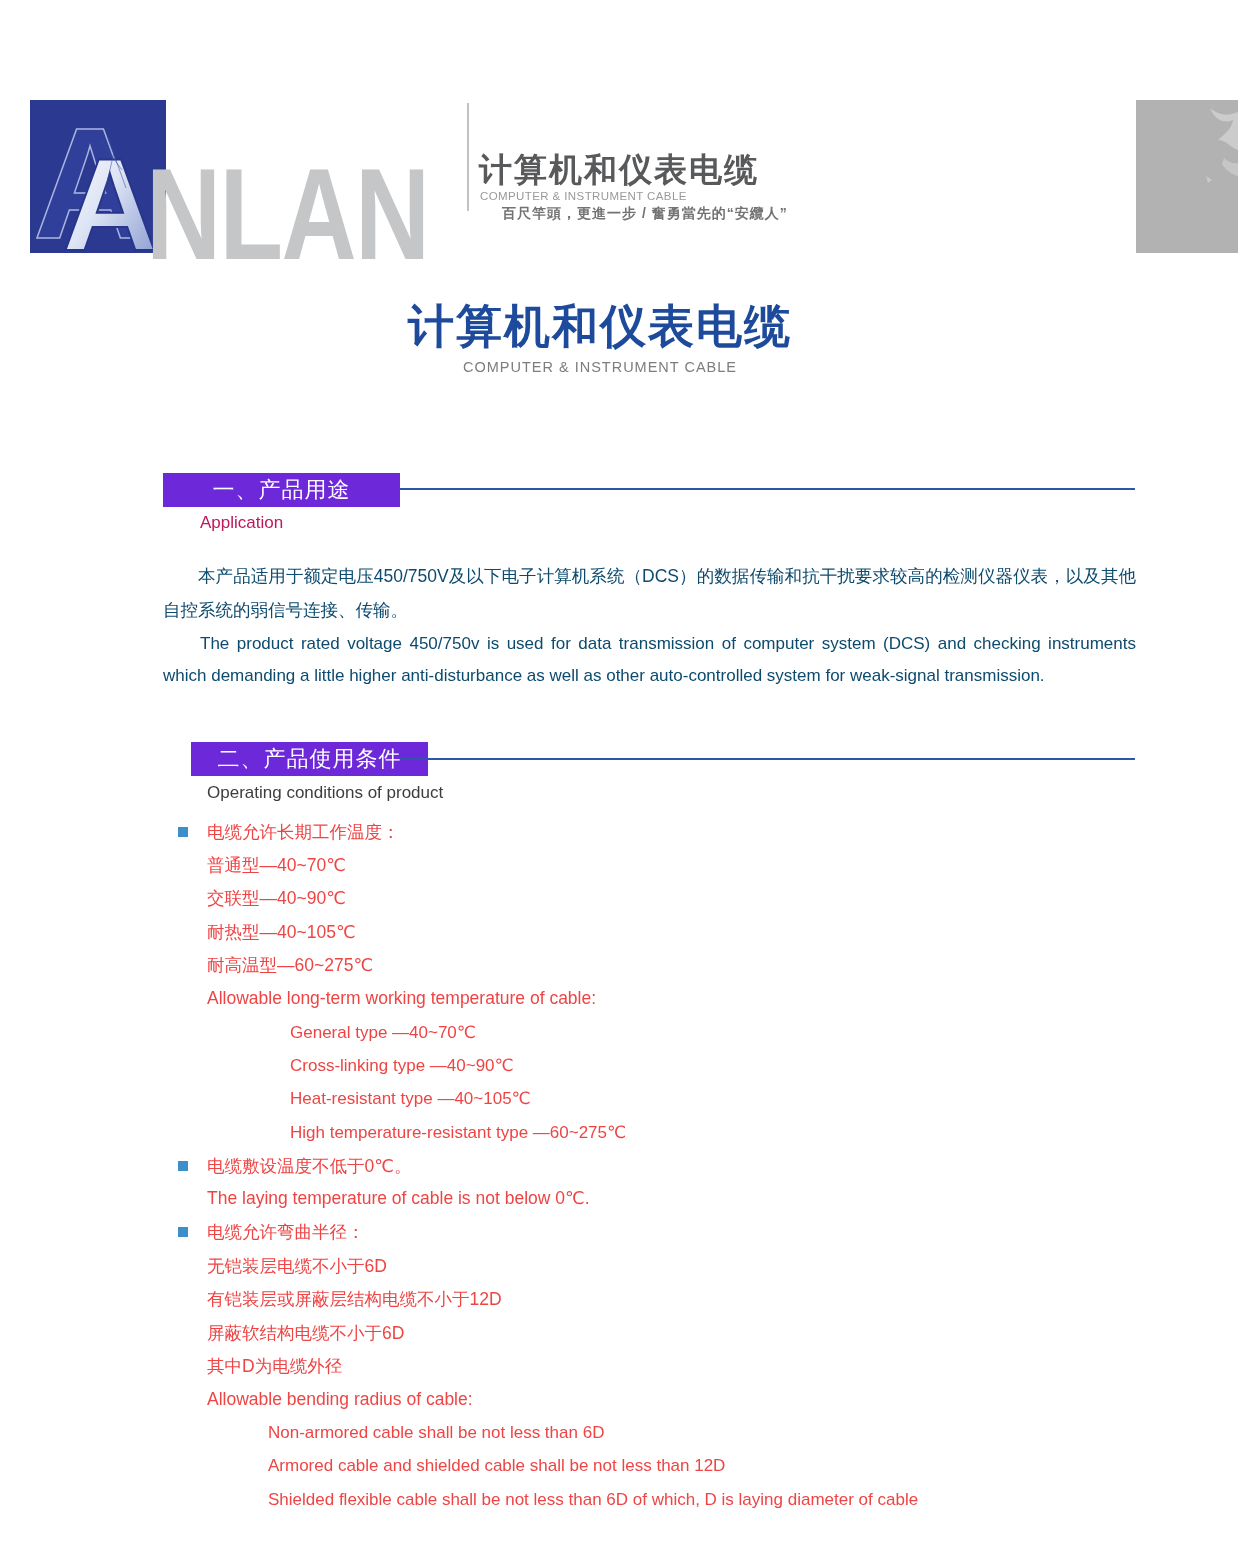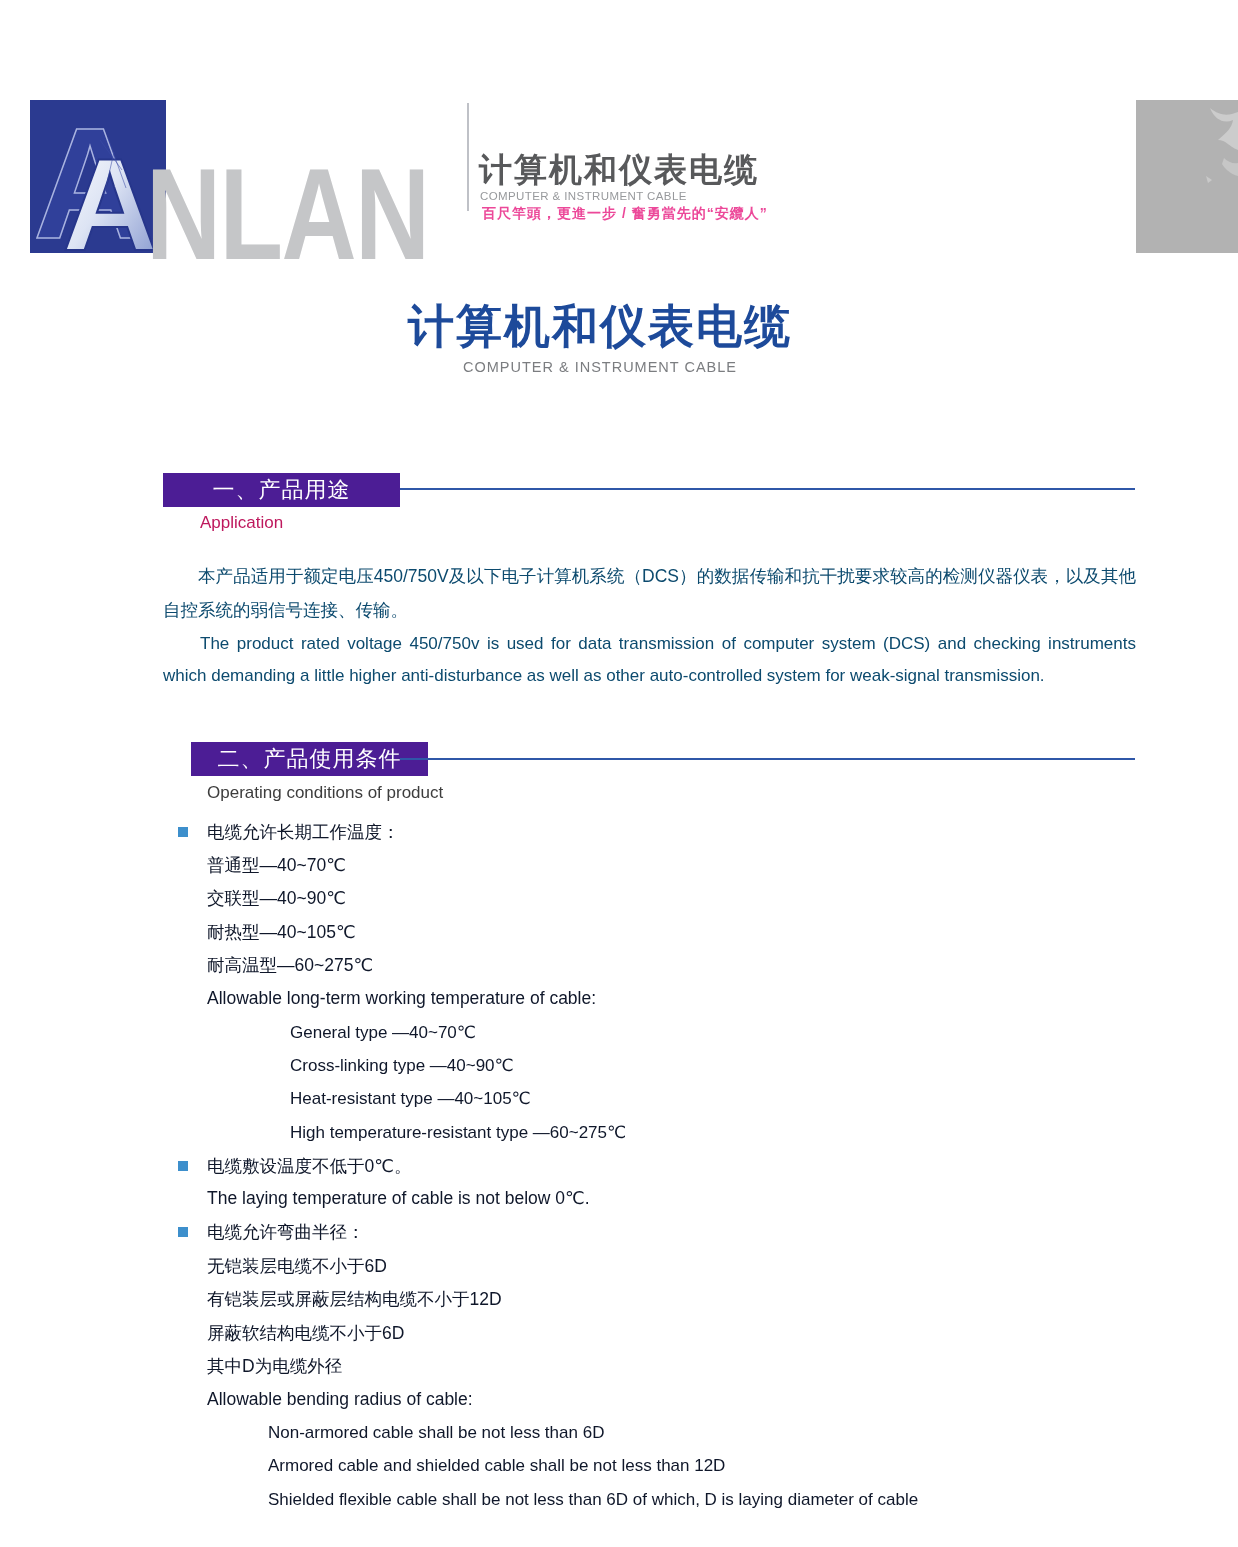--- a/index.html
+++ b/index.html
@@ -7,47 +7,47 @@
   .page{position:relative;width:1238px;height:1547px;background:#ffffff;overflow:hidden;}
   .abs{position:absolute;}
 
   
   .logo-square{left:30px;top:100px;width:136px;height:153px;}
   .logo-wordmark{left:146px;top:149px;font-size:130px;line-height:130px;font-weight:800;
     color:#c5c6c8;letter-spacing:-2px;transform:scaleX(0.80);transform-origin:left top;white-space:nowrap;}
   .hdr-divider{left:467px;top:103px;width:2px;height:108px;background:#bfc1c7;}
   .hdr-cn{left:479px;top:148px;font-size:33px;font-weight:700;color:#58595b;letter-spacing:2px;white-space:nowrap;}
   .hdr-en{left:480px;top:190px;font-size:11.5px;color:#97999c;letter-spacing:0.4px;white-space:nowrap;}
-  .hdr-slogan{left:482px;top:205px;font-size:14px;font-weight:700;color:#ec4899;letter-spacing:1px;white-space:nowrap;}
+  .hdr-slogan{left:502px;top:205px;font-size:14px;font-weight:700;color:#737373;letter-spacing:1px;white-space:nowrap;}
   .deco-box{left:1136px;top:100px;width:102px;height:153px;}
 
   
   .main-title{left:0;top:296px;width:1200px;text-align:center;font-size:46px;font-weight:700;
     color:#1d4a9a;letter-spacing:2px;}
   .main-sub{left:0;top:359px;width:1200px;text-align:center;font-size:14.5px;color:#7b7d80;letter-spacing:1px;}
 
   
-  .sec-box{width:237px;height:34px;background:#4c1d95;color:#ffffff;display:flex;
+  .sec-box{width:237px;height:34px;background:#6d28d9;color:#ffffff;display:flex;
     align-items:center;justify-content:center;font-size:22px;letter-spacing:1px;white-space:nowrap;}
   .sec1-box{left:163px;top:473px;}
   .sec2-box{left:163px;top:742px;margin-left:28px;}
   .sec-line{height:2px;background:#2f57a8;}
   .sec1-line{left:400px;top:488px;width:735px;}
   .sec2-line{left:400px;top:758px;width:735px;}
   .sec1-sub{left:200px;top:513px;font-size:17px;color:#be185d;}
   .sec2-sub{left:207px;top:783px;font-size:17px;color:#3d3d3d;}
 
   
   .para{left:163px;width:973px;color:#0c4a6e;text-align:justify;}
   .para-cn{top:559px;font-size:17.5px;line-height:34px;text-indent:35px;}
   .para-en{top:628px;font-size:17px;line-height:32px;text-indent:37px;}
 
   
   .cond-list{left:163px;top:815px;width:975px;}
-  .cond-line{height:33.4px;display:flex;align-items:center;font-size:17.5px;color:#0f172a;white-space:nowrap;}
+  .cond-line{height:33.4px;display:flex;align-items:center;font-size:17.5px;color:#ef4444;white-space:nowrap;}
   .cond-line .sq{flex:0 0 auto;width:10px;height:10px;background:#3d8fcc;margin:0 19px 0 15px;}
   .cond-line.plain{padding-left:44px;}
   .cond-line.indent1{padding-left:127px;font-size:17px;}
   .cond-line.indent2{padding-left:105px;font-size:17px;}
 </style>
 </head>
 <body>
 
 <div class="page">
 

